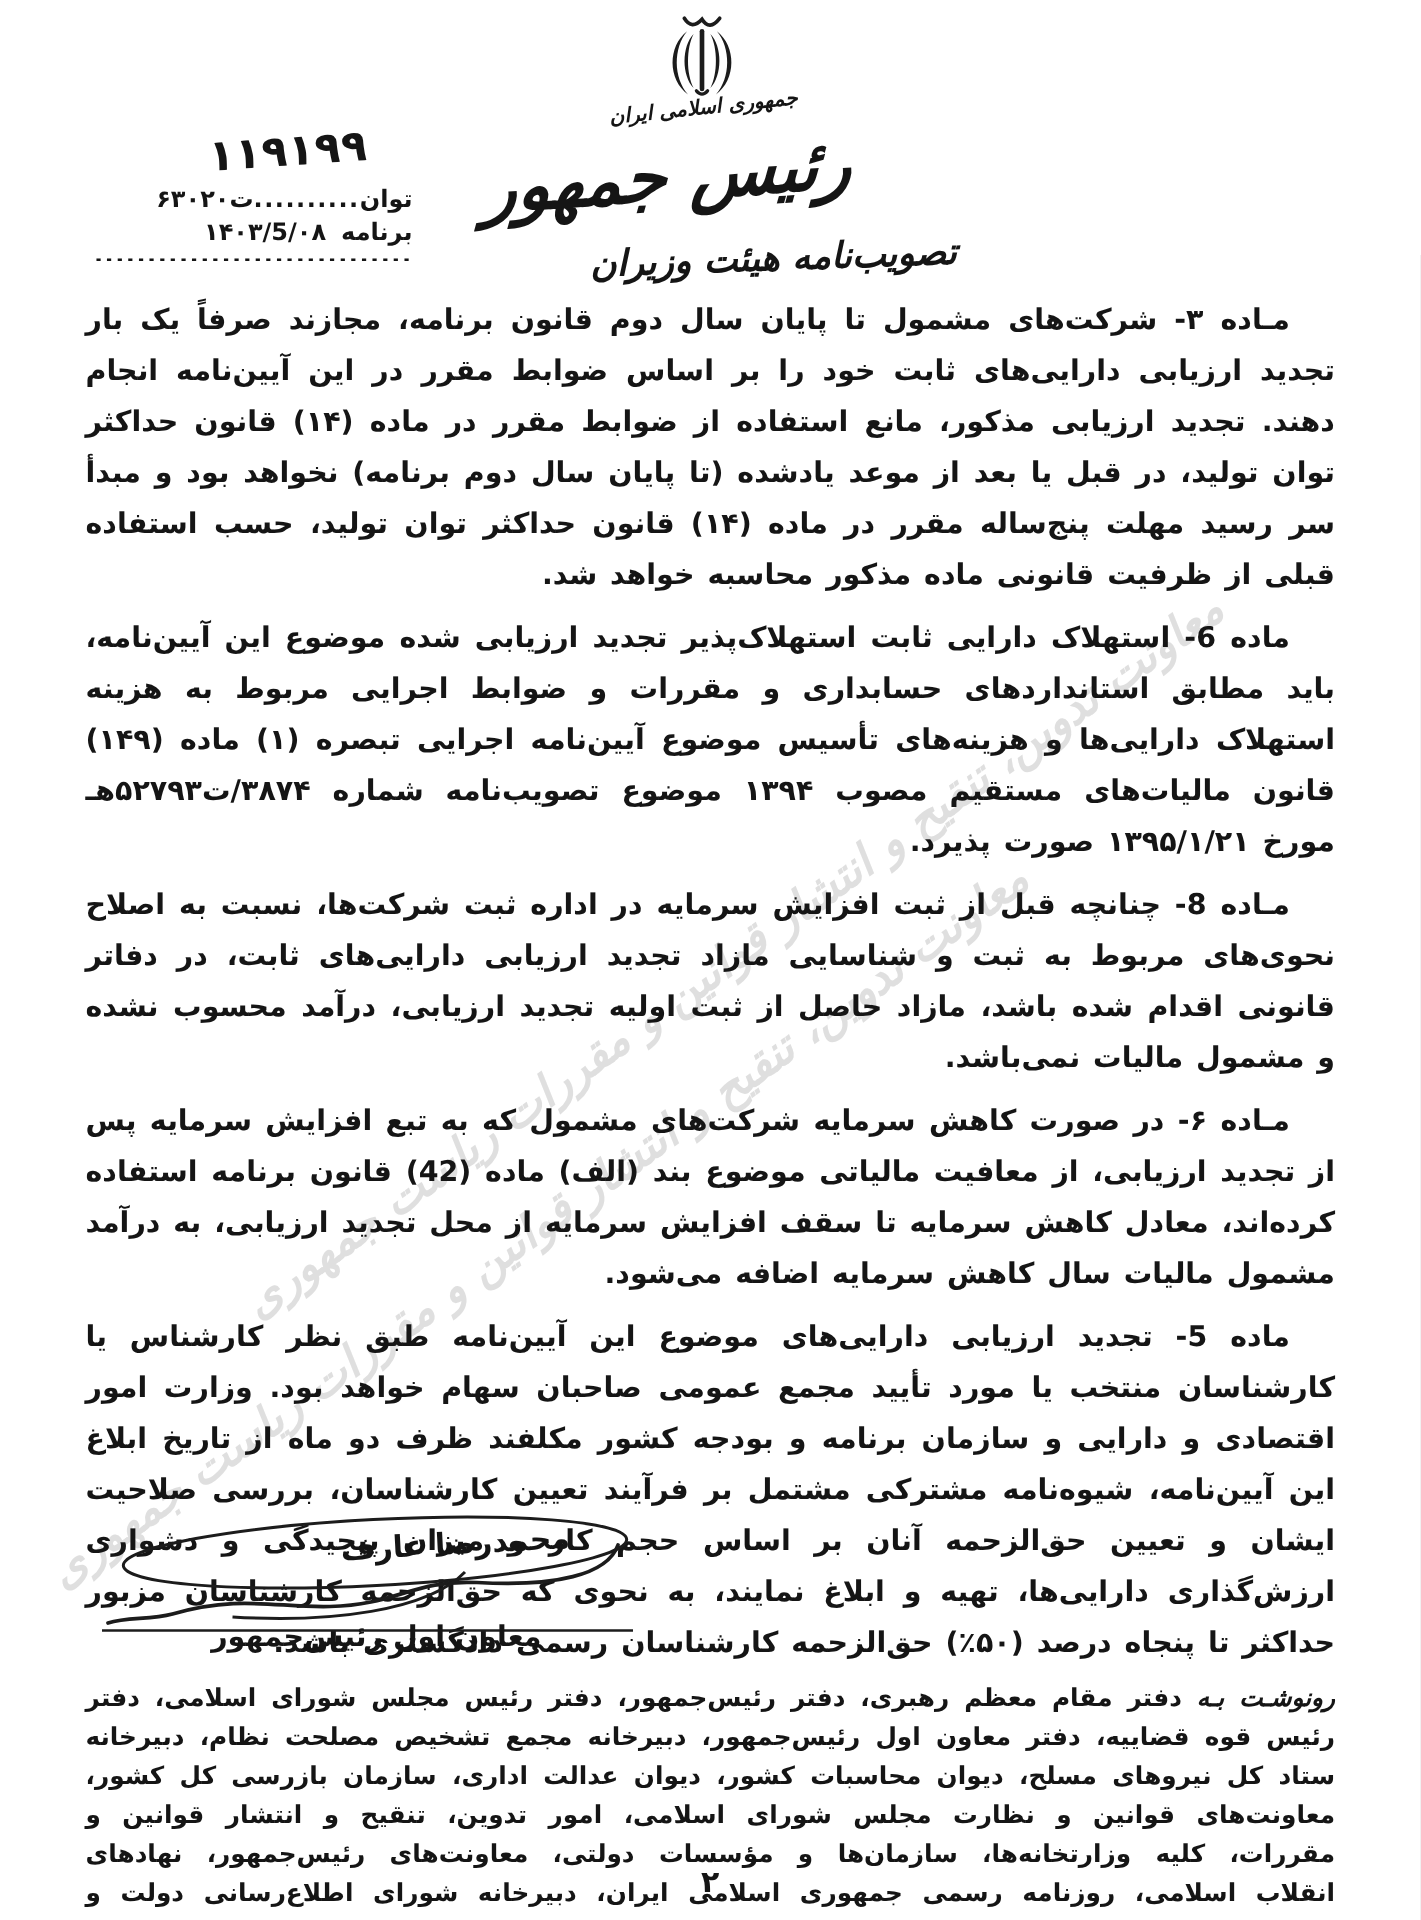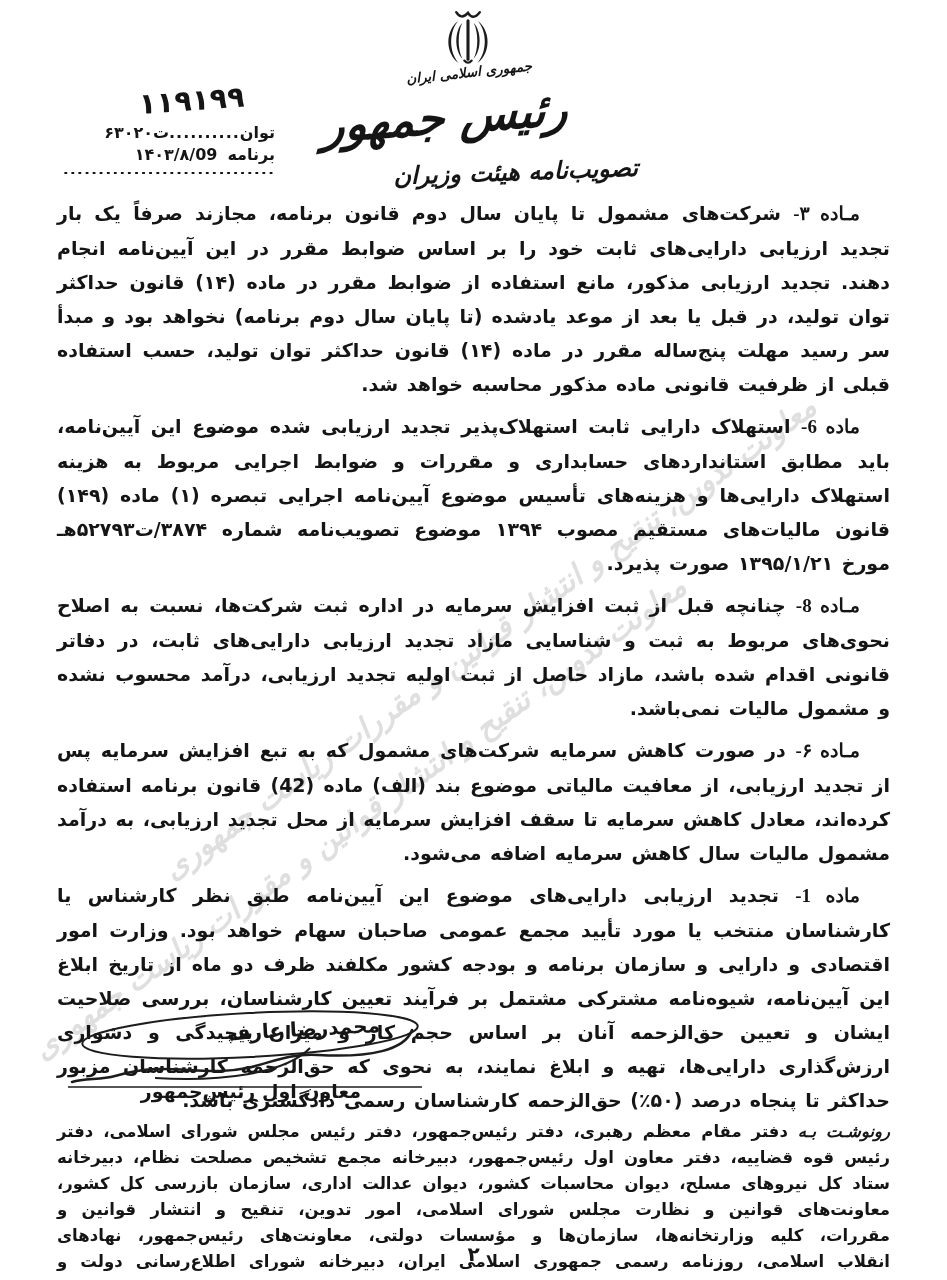--- a/index.html
+++ b/index.html
@@ -42,21 +42,21 @@
     font-size:30px; white-space:nowrap; pointer-events:none; letter-spacing:2px;
   }
   .wm1{top:620px; left:90px;  transform:rotate(-36deg);}
   .wm2{top:800px; left:-40px; transform:rotate(-36deg);}
   
   .body-text{position:absolute; top:196px; right:57px; width:833px;}
   .article{
     margin:0 0 8px 0; font-size:19px; line-height:34px; font-weight:bold;
     text-align:justify; text-indent:30px; word-spacing:2px;
   }
-  .article .art-title{font-weight:bold;font-family:Liberation Serif, serif;}
+  .article .art-title{font-weight:bold;}
   
   .signature{position:absolute; top:1008px; right:512px; width:375px; height:100px;}
   .sig-svg{position:absolute; top:0; right:0;}
   .sig-name{
     position:absolute; top:9px; right:55px; font-size:20px; font-weight:bold;
     transform:rotate(-3deg); white-space:nowrap;
   }
   .sig-title{
     position:absolute; top:72px; right:74px; font-size:19px; font-weight:bold; white-space:nowrap;
   }
@@ -101,21 +101,21 @@
 
   <div class="meta">
     <div class="hw-number">۱۱۹۱۹۹</div>
     <div class="meta-row">
       <span>توان</span>
       <span class="dots">..........</span>
       <span>ت۶۳۰۲۰</span>
     </div>
     <div class="meta-row">
       <span>برنامه</span>
-      <span class="date-val">۱۴۰۳/۸/09</span>
+      <span class="date-val">۱۴۰۳/5/۰۸</span>
     </div>
     <div class="date-dots">.....................................</div>
   </div>
 
   <div class="body-text">
     <p class="article">
       <span class="art-title">مـاده ۳-</span>
       <span>شرکت‌های مشمول تا پایان سال دوم قانون برنامه، مجازند صرفاً یک بار تجدید ارزیابی دارایی‌های ثابت خود را بر اساس ضوابط مقرر در این آیین‌نامه انجام دهند. تجدید ارزیابی مذکور، مانع استفاده از ضوابط مقرر در ماده (۱۴) قانون حداکثر توان تولید، در قبل یا بعد از موعد یادشده (تا پایان سال دوم برنامه) نخواهد بود و مبدأ سر رسید مهلت پنج‌ساله مقرر در ماده (۱۴) قانون حداکثر توان تولید، حسب استفاده قبلی از ظرفیت قانونی ماده مذکور محاسبه خواهد شد.</span>
     </p>
     <p class="article">
@@ -124,21 +124,21 @@
     </p>
     <p class="article">
       <span class="art-title">مـاده 8-</span>
       <span>چنانچه قبل از ثبت افزایش سرمایه در اداره ثبت شرکت‌ها، نسبت به اصلاح نحوی‌های مربوط به ثبت و شناسایی مازاد تجدید ارزیابی دارایی‌های ثابت، در دفاتر قانونی اقدام شده باشد، مازاد حاصل از ثبت اولیه تجدید ارزیابی، درآمد محسوب نشده و مشمول مالیات نمی‌باشد.</span>
     </p>
     <p class="article">
       <span class="art-title">مـاده ۶-</span>
       <span>در صورت کاهش سرمایه شرکت‌های مشمول که به تبع افزایش سرمایه پس از تجدید ارزیابی، از معافیت مالیاتی موضوع بند (الف) ماده (42) قانون برنامه استفاده کرده‌اند، معادل کاهش سرمایه تا سقف افزایش سرمایه از محل تجدید ارزیابی، به درآمد مشمول مالیات سال کاهش سرمایه اضافه می‌شود.</span>
     </p>
     <p class="article">
-      <span class="art-title">ماده 1-</span>
+      <span class="art-title">ماده 5-</span>
       <span>تجدید ارزیابی دارایی‌های موضوع این آیین‌نامه طبق نظر کارشناس یا کارشناسان منتخب یا مورد تأیید مجمع عمومی صاحبان سهام خواهد بود. وزارت امور اقتصادی و دارایی و سازمان برنامه و بودجه کشور مکلفند ظرف دو ماه از تاریخ ابلاغ این آیین‌نامه، شیوه‌نامه مشترکی مشتمل بر فرآیند تعیین کارشناسان، بررسی صلاحیت ایشان و تعیین حق‌الزحمه آنان بر اساس حجم کار و میزان پیچیدگی و دشواری ارزش‌گذاری دارایی‌ها، تهیه و ابلاغ نمایند، به نحوی که حق‌الزحمه کارشناسان مزبور حداکثر تا پنجاه درصد (۵۰٪) حق‌الزحمه کارشناسان رسمی دادگستری باشد.</span>
     </p>
   </div>
 
   <div class="signature">
     <svg class="sig-svg" width="375" height="100" viewBox="0 0 375 100">
       <ellipse cx="190" cy="27" rx="168" ry="22" transform="rotate(-3 190 27)" fill="none" stroke="#1c1c1c" stroke-width="2"></ellipse>
       <path d="M352 22 C345 42 310 50 258 47 C215 45 205 62 160 63 C125 64 100 55 55 68 C40 72 25 70 12 74" fill="none" stroke="#1c1c1c" stroke-width="2.5" stroke-linecap="round"></path>
       <path d="M250 40 C225 66 160 74 95 70" fill="none" stroke="#1c1c1c" stroke-width="2"></path>
       <line x1="8" y1="79" x2="362" y2="79" stroke="#1c1c1c" stroke-width="1.6"></line>

